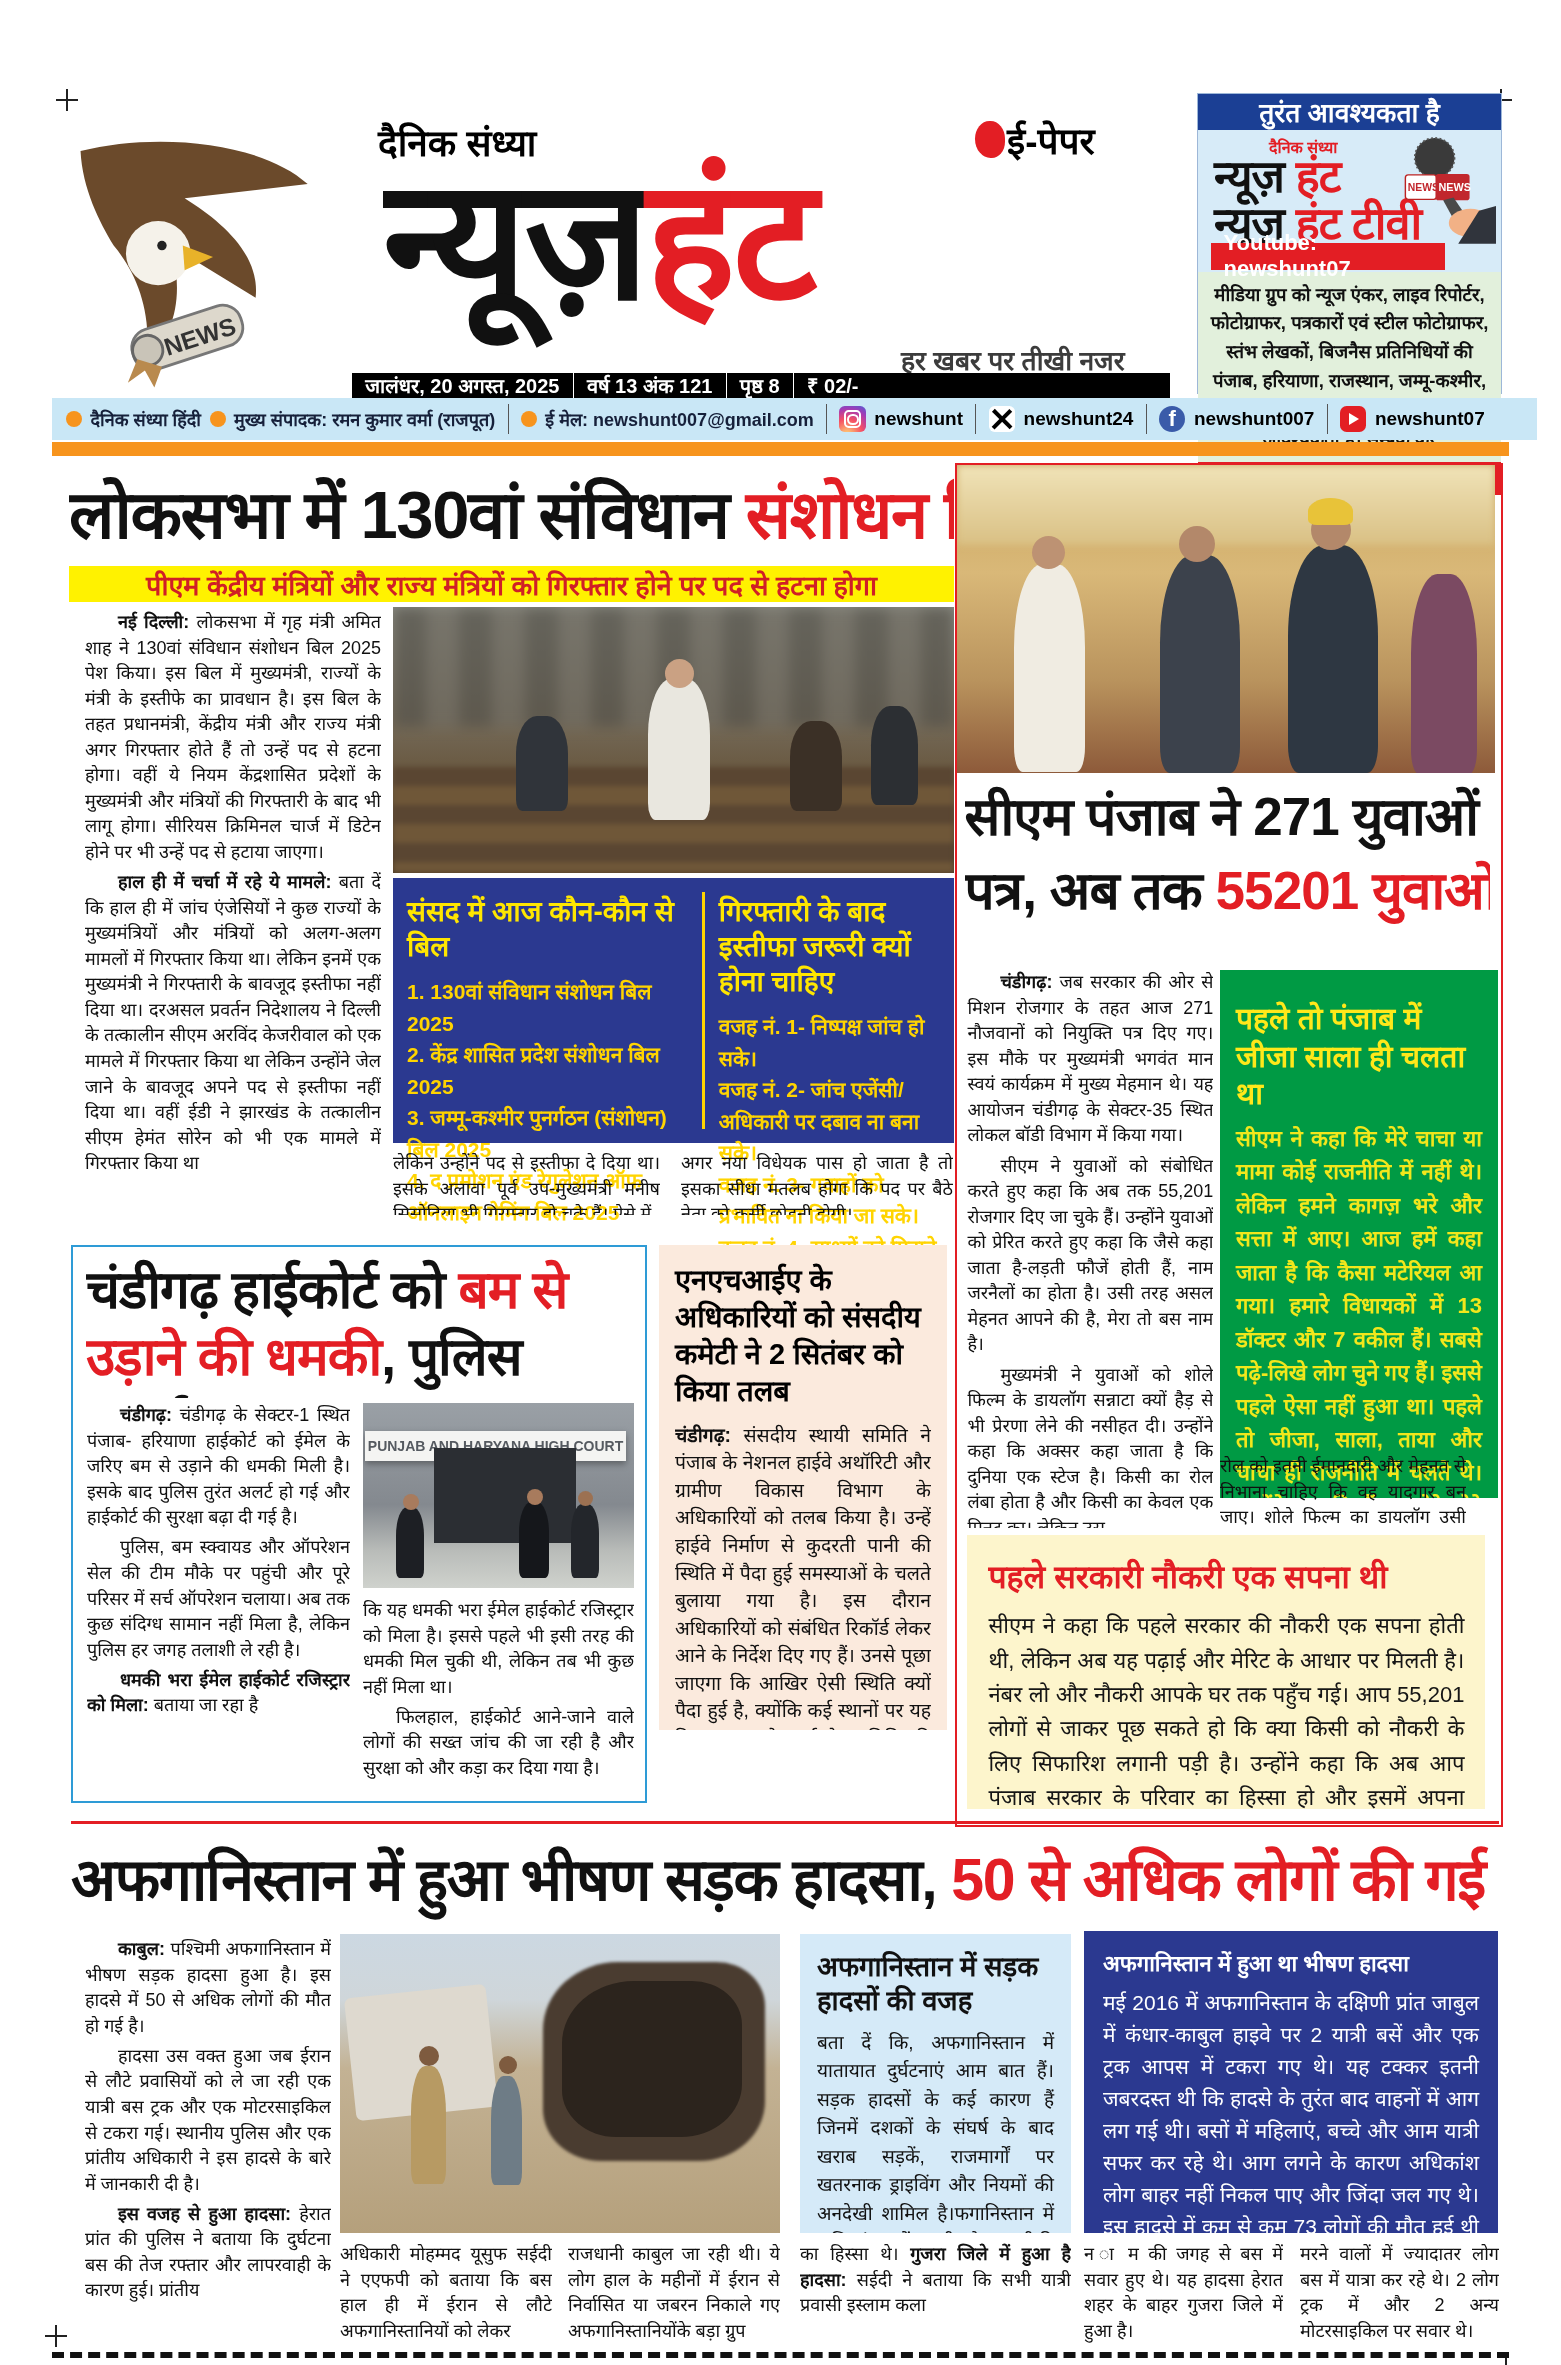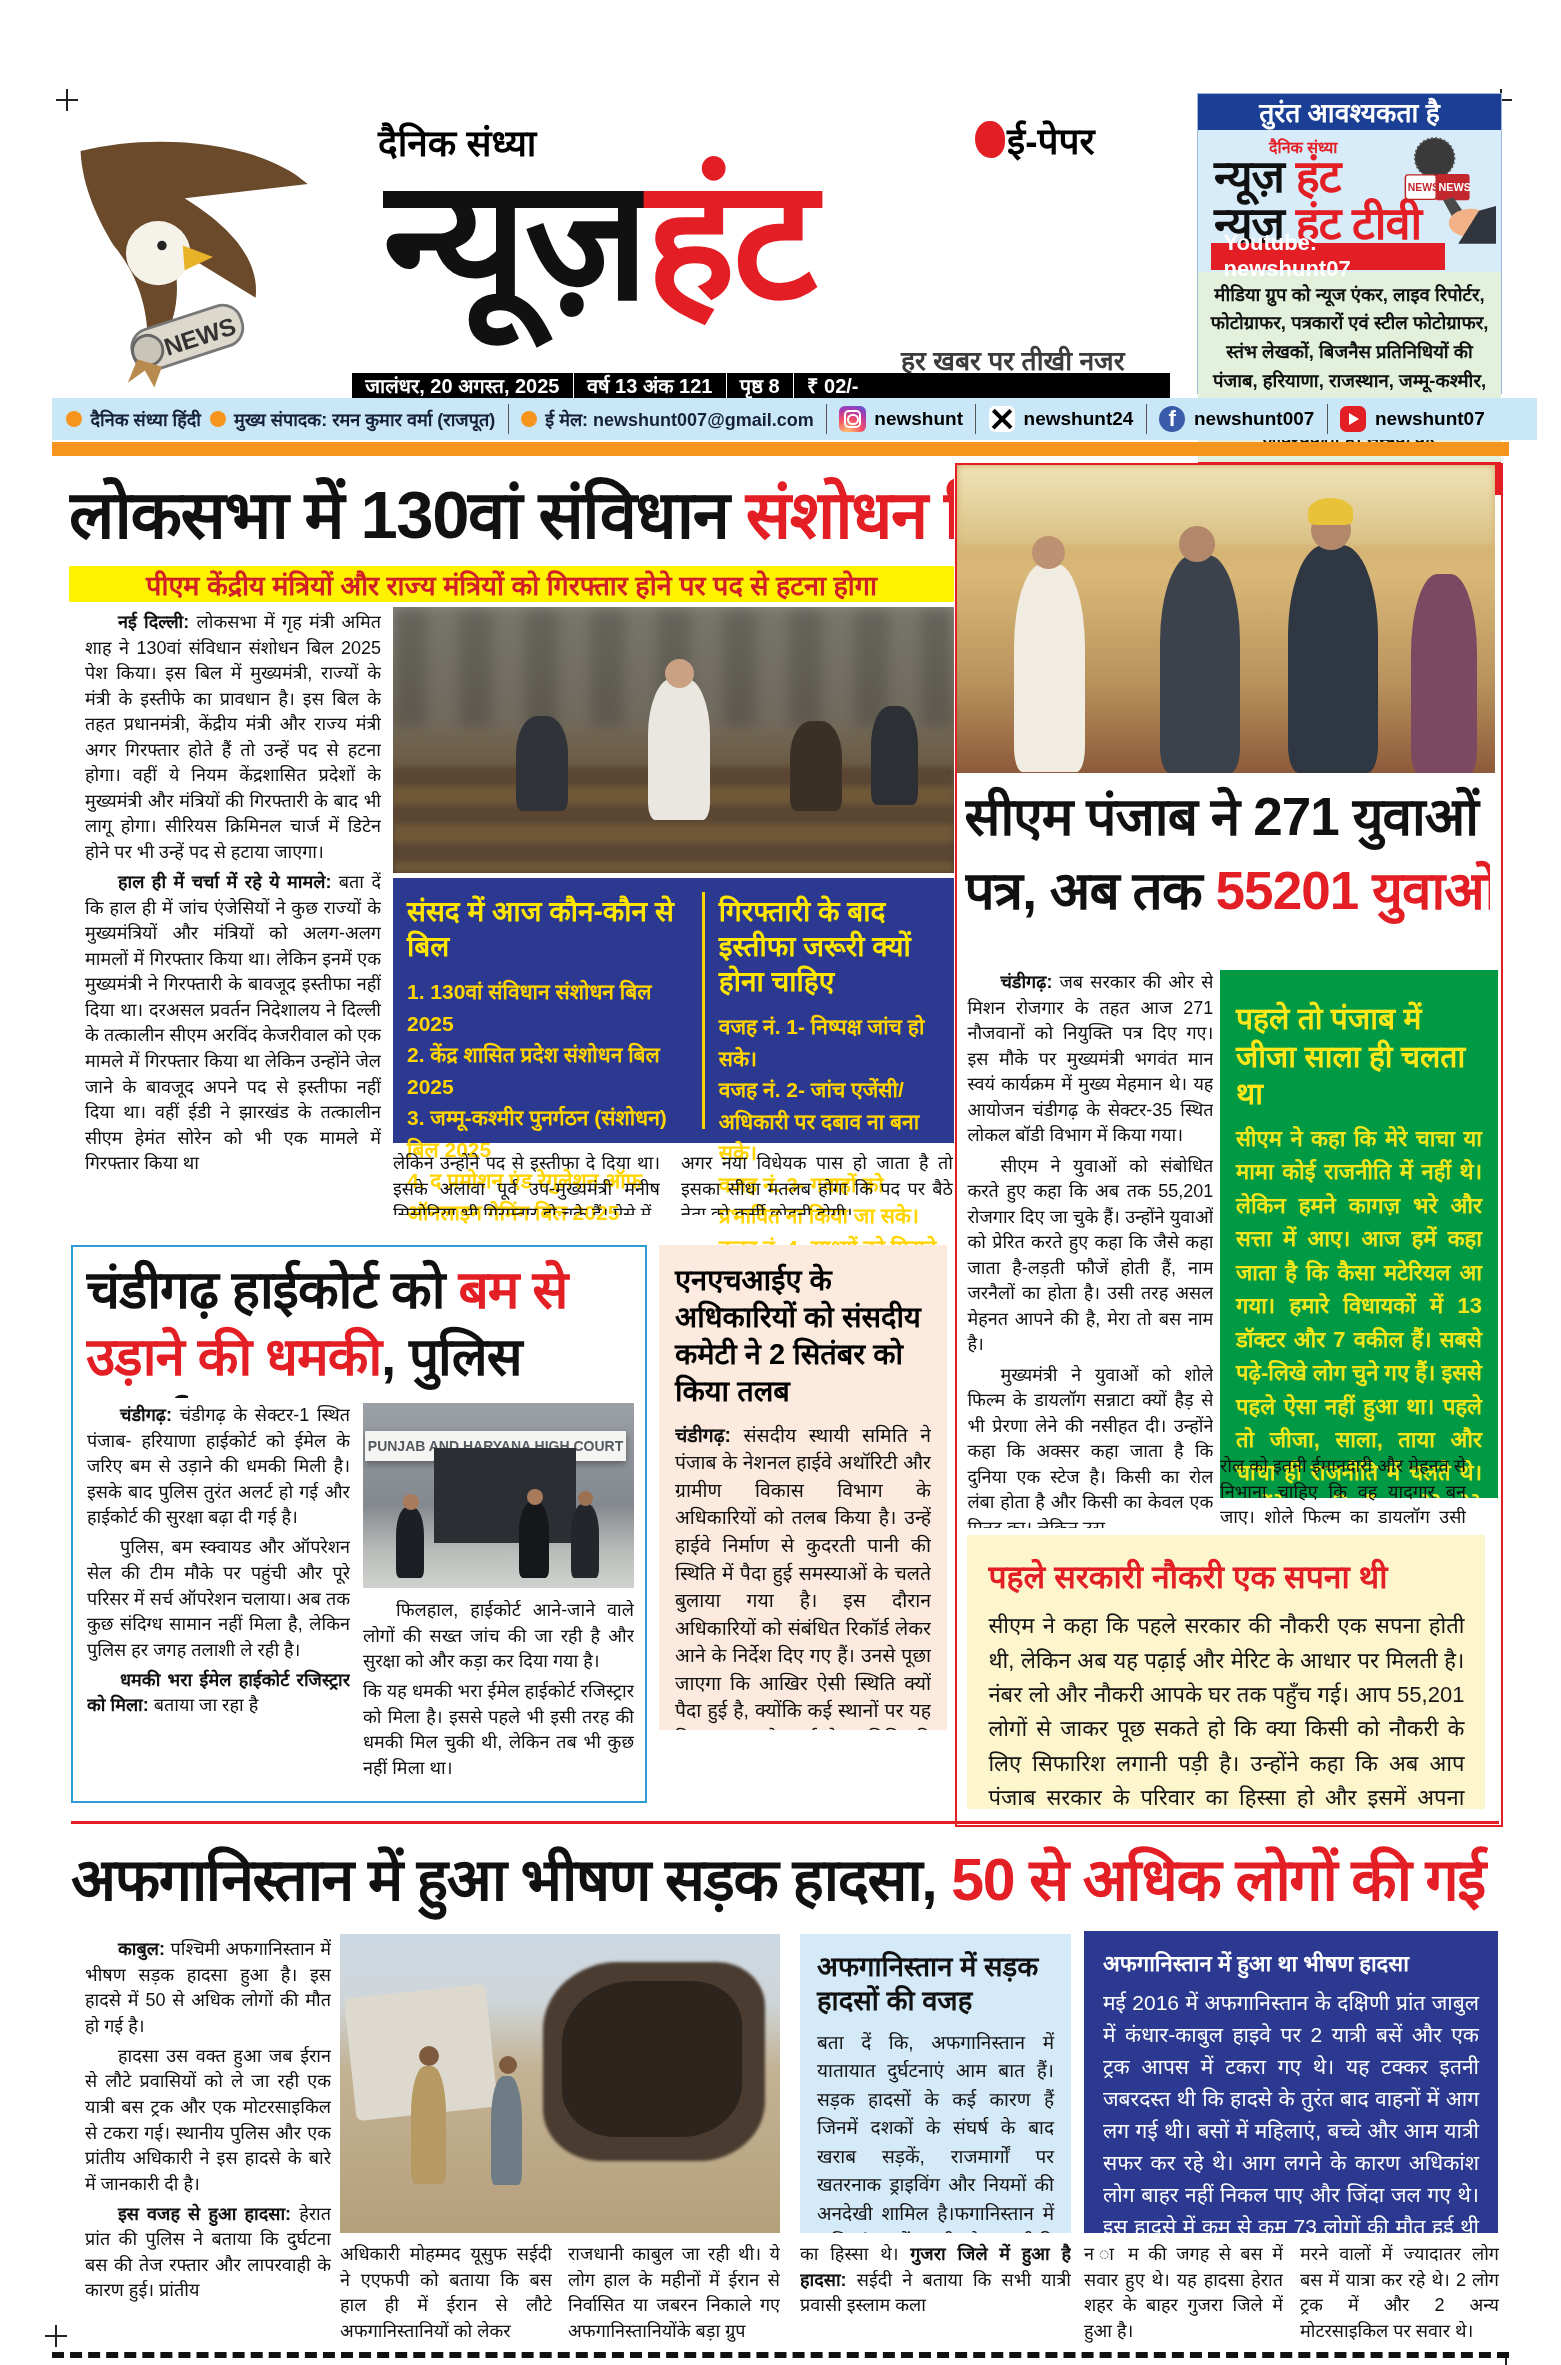--- a/index.html
+++ b/index.html
@@ -281,22 +281,22 @@
       <div class="sign" style="left:2px;top:7.6px;width:261px;height:30px;font-size:14px;margin-top:20px;">PUNJAB AND HARYANA HIGH COURT</div>
       <div class="abs" style="left:71px;top:45px;width:142px;height:95px;background:#2b2e33;"></div>
       <div class="fig" style="left:33px;top:104px;width:28px;height:71px;background:#1d1f24;"></div>
       <div class="head" style="left:40px;top:91px;width:16px;height:16px;background:#a87b5d;"></div>
       <div class="fig" style="left:156px;top:99px;width:30px;height:76px;background:#15171b;"></div>
       <div class="head" style="left:164px;top:86px;width:16px;height:16px;background:#a87b5d;"></div>
       <div class="fig" style="left:208px;top:101px;width:28px;height:74px;background:#23262b;"></div>
       <div class="head" style="left:215px;top:88px;width:15px;height:15px;background:#9c7152;"></div>
     </div>
     <div class="abs body-text jt clip" style="left:290px;top:351px;width:271px;height:189px;">
+      <p style="text-indent:0;">कि यह धमकी भरा ईमेल हाईकोर्ट रजिस्ट्रार को मिला है। इससे पहले भी इसी तरह की धमकी मिल चुकी थी, लेकिन तब भी कुछ नहीं मिला था।</p>
       <p>फिलहाल, हाईकोर्ट आने-जाने वाले लोगों की सख्त जांच की जा रही है और सुरक्षा को और कड़ा कर दिया गया है।</p>
-      <p style="text-indent:0;">कि यह धमकी भरा ईमेल हाईकोर्ट रजिस्ट्रार को मिला है। इससे पहले भी इसी तरह की धमकी मिल चुकी थी, लेकिन तब भी कुछ नहीं मिला था।</p>
     </div>
   </div>
 
   <div class="abs pinkbox clip" style="left:659px;top:1245px;width:288px;height:485px;box-sizing:border-box;">
     <div class="ptitle">एनएचआईए के अधिकारियों को संसदीय कमेटी ने 2 सितंबर को किया तलब</div>
     <div class="body-text jt" style="font-size:19.4px;">
       <span class="lead-in">चंडीगढ़:</span>
       <span>संसदीय स्थायी समिति ने पंजाब के नेशनल हाईवे अथॉरिटी और ग्रामीण विकास विभाग के अधिकारियों को तलब किया है। उन्हें हाईवे निर्माण से कुदरती पानी की स्थिति में पैदा हुई समस्याओं के चलते बुलाया गया है। इस दौरान अधिकारियों को संबंधित रिकॉर्ड लेकर आने के निर्देश दिए गए हैं। उनसे पूछा जाएगा कि आखिर ऐसी स्थिति क्यों पैदा हुई है, क्योंकि कई स्थानों पर यह दिक्कत सामने आई है। समिति की कोशिश यही है कि भविष्य में इस प्रकार की समस्या दोबारा न उत्पन्न हो।  इस समय पंजाब के कई जिलों में हाईवे का निर्माण किया जा रहा है। इसमें एक समस्या सामने आई है कि हाईवे की वजह से पानी की निकासी प्रभावित हो रही है।</span>
     </div>
   </div>

